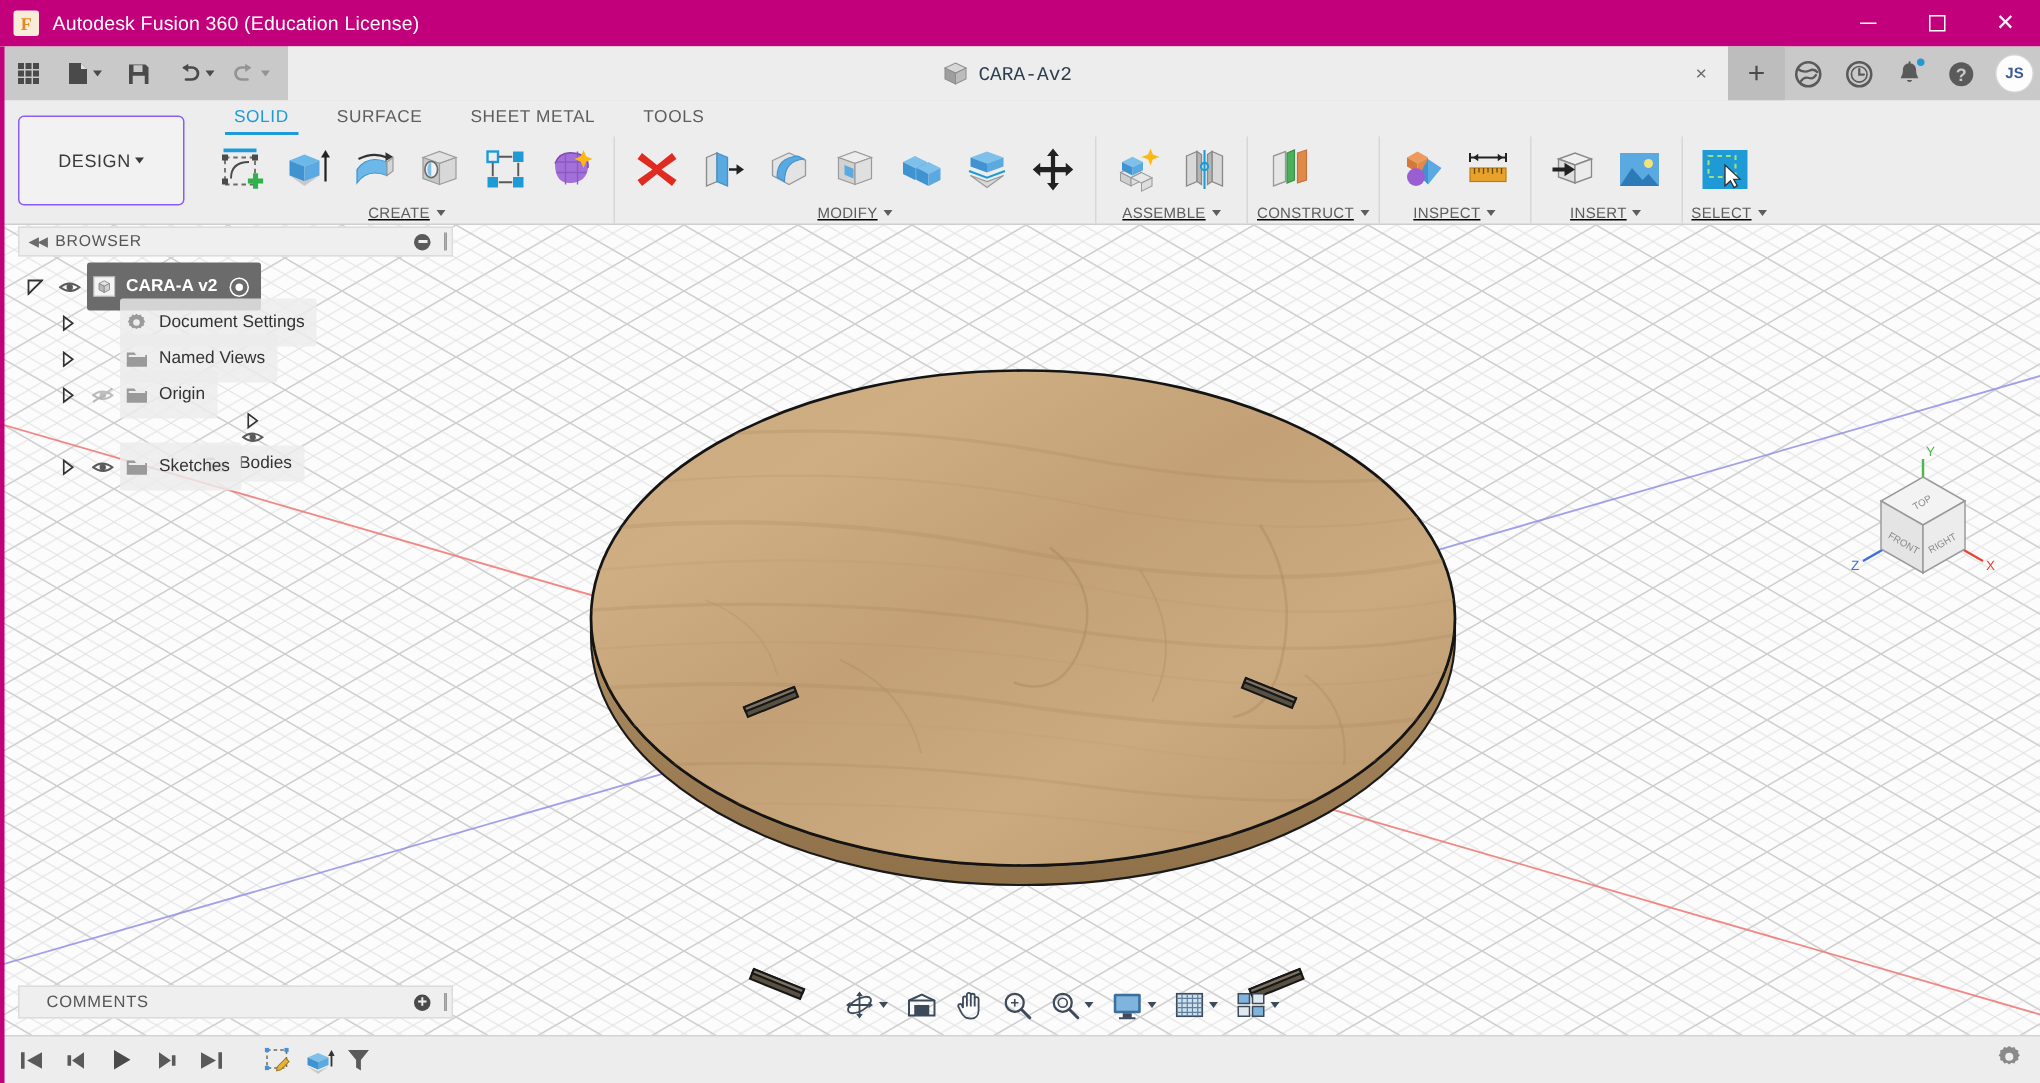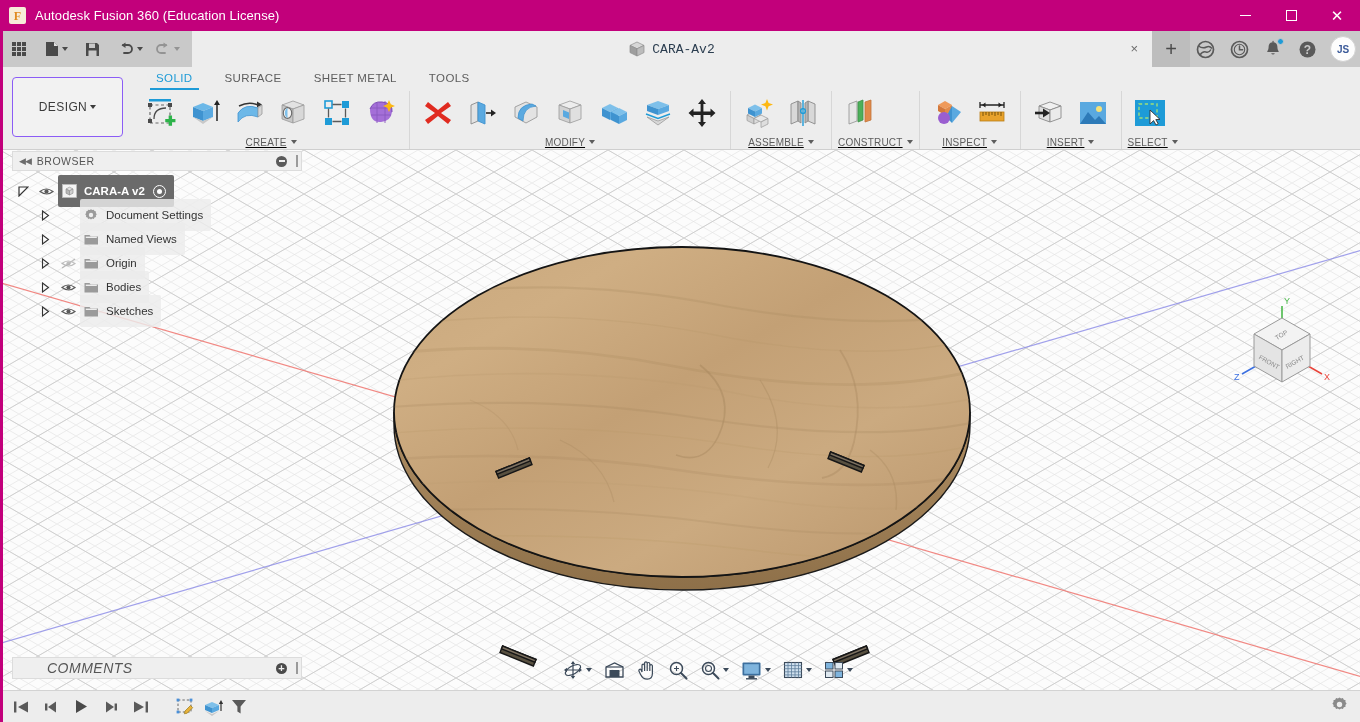--- a/index.html
+++ b/index.html
@@ -178,21 +178,21 @@
     display: flex; align-items: center; justify-content: center; margin-left: 8px;
   }
   .tn-radio i { width: 5px; height: 5px; border-radius: 50%; background: #fff; display: block; }
 
   
   .comments {
     position: absolute; top: 657px; left: 12px; width: 290px; height: 22px;
     background: #efefef; border: 1px solid #dcdcdc;
     display: flex; align-items: center;
   }
-  .comments-title { font-size: 14px; color: #555; margin-left: 34px; letter-spacing: .5px; font-style: italic; }
+  .comments-title { font-size: 11px; color: #555; margin-left: 18px; letter-spacing: .5px; }
   .comments-plus {
     position: absolute; right: 14px; width: 11px; height: 11px; border-radius: 50%;
     background: #4a4a4a; color: #efefef; font-size: 11px; line-height: 9px;
     display: flex; align-items: center; justify-content: center; font-weight: bold;
   }
 
   
   .navbar {
     position: absolute; top: 657px; left: 560px; height: 26px;
     display: flex; align-items: center; gap: 0;
@@ -783,21 +783,21 @@
         <span class="tn-ico">
           <svg width="15" height="12" viewBox="0 0 15 12">
             <path d="M.5 2 h5 l1.3 1.6 h7.2 v7.9 h-13.5 z" fill="#9a9a9a"></path>
             <rect x="1.8" y="3.6" width="11" height="1.4" fill="#ededed"></rect>
           </svg>
         </span>
         <span class="tn-text">Origin</span>
       </span>
     </div>
 
-    <div class="tnode" style="padding-left:22px;">
+    <div class="tnode" style="padding-left:22px;flex-direction:column;">
       <span class="tn-arrow">
         <svg width="9" height="11" viewBox="0 0 9 11">
             <path d="M1.5 1 L7.5 5.5 L1.5 10 Z" fill="none" stroke="#333" stroke-width="1.1"></path>
           </svg>
       </span>
       <span class="tn-eye">
         <svg width="15" height="11" viewBox="0 0 15 11">
           <path d="M1 5.5 q6 -5 13 0 q-6 5 -13 0 z" fill="none" stroke="#5a5a5a" stroke-width="1.2"></path>
           <circle cx="7.5" cy="5.5" r="2.1" fill="#5a5a5a"></circle>
         </svg>

